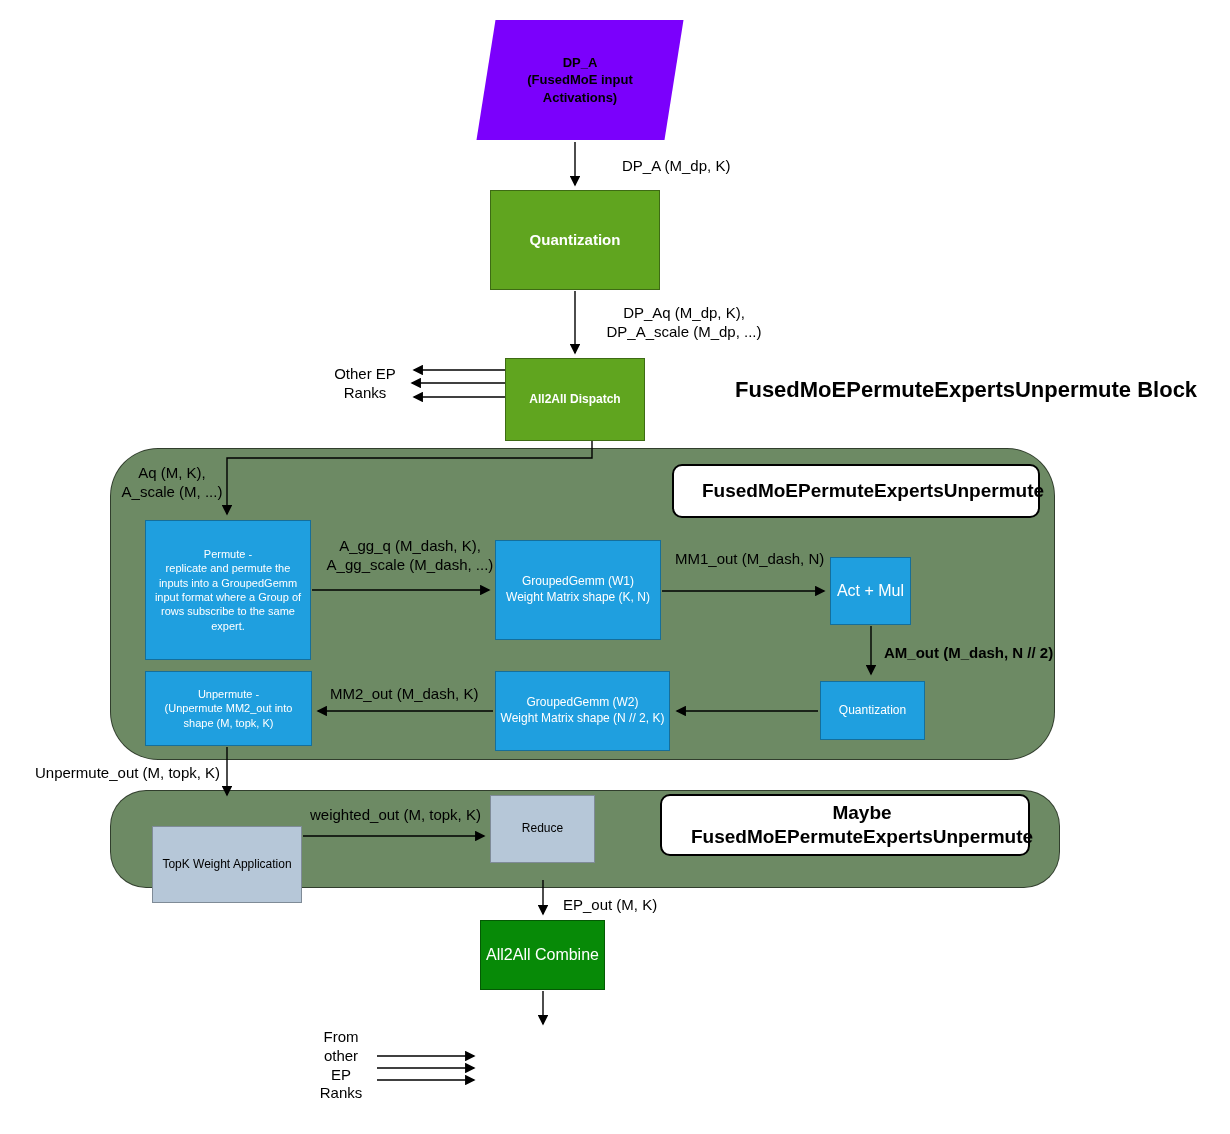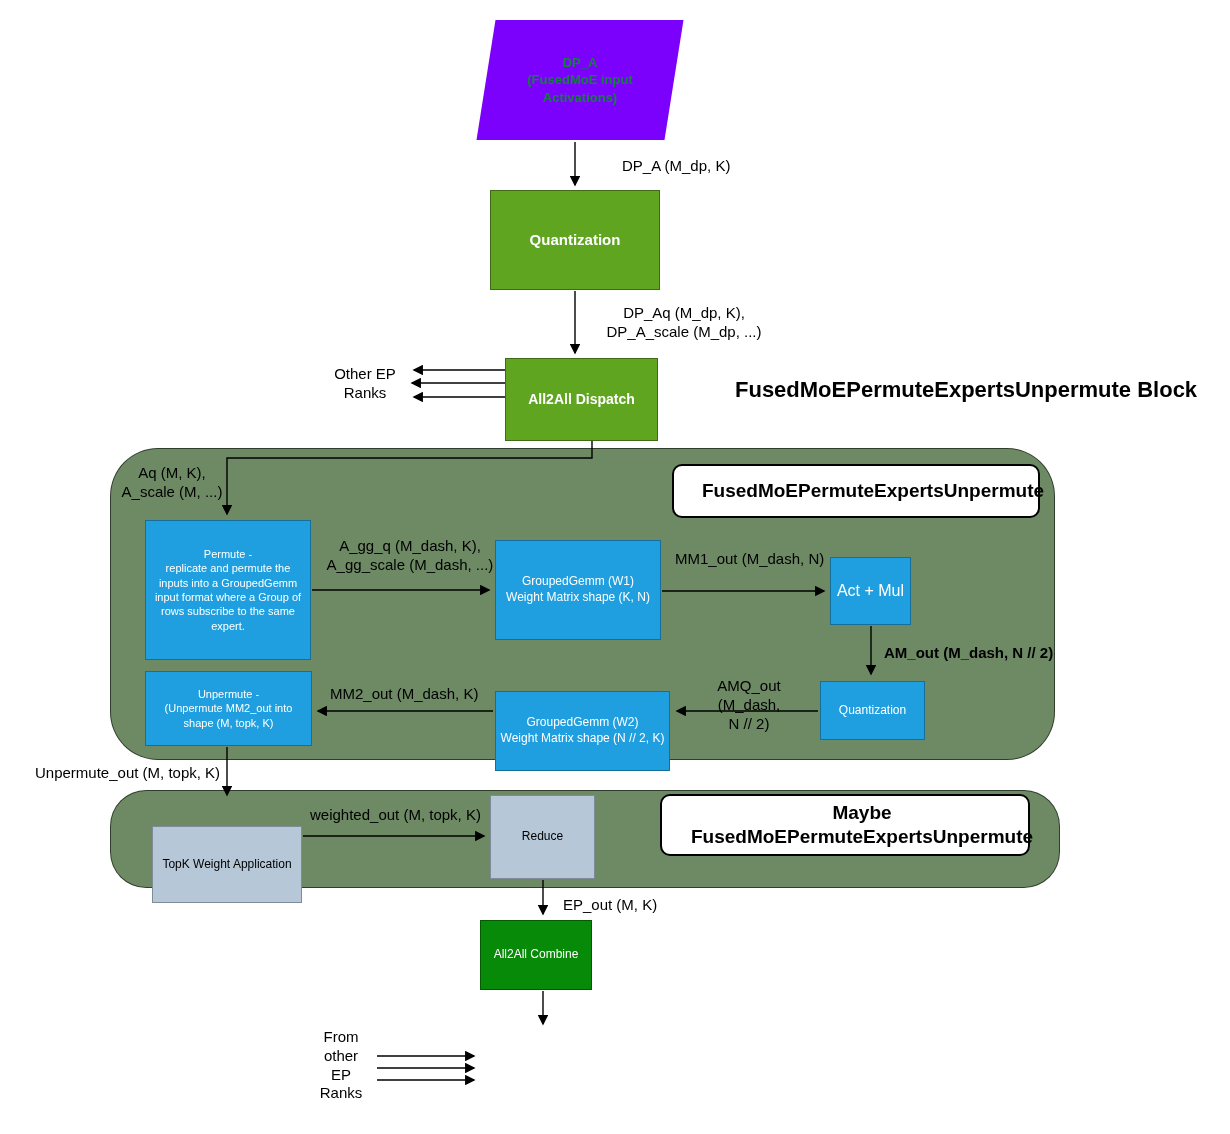--- a/index.html
+++ b/index.html
@@ -26,39 +26,39 @@
   }
   #wl1 { left: 672px; top: 464px; width: 368px; height: 54px; font-size: 19px; }
   #wl2 { left: 660px; top: 794px; width: 370px; height: 62px; font-size: 19px; }
   .elabel { position: absolute; font-size: 15px; z-index: 2; white-space: pre-line; line-height: 1.25; }
   .center { text-align: center; }
   .para { position: absolute; z-index: 2; }
   .para-bg { position: absolute; inset: 0; transform: skewX(-9deg); background: #7b00fc; }
   .para-label {
     position: relative; z-index: 1; width: 100%; height: 100%;
     display: flex; align-items: center; justify-content: center; text-align: center;
-    color: #15803d; white-space: pre-line; line-height: 1.35;
+    color: #000000; white-space: pre-line; line-height: 1.35;
   }
   #block-title { position: absolute; left: 735px; top: 377px; font-size: 22px; font-weight: bold; z-index: 2; }
   #arrows { position: absolute; left: 0; top: 0; z-index: 3; pointer-events: none; }
   .arrow { stroke: #000; stroke-width: 1.4; fill: none; marker-end: url(#arrowhead); }
 
   
   #n-dpa       { left: 486px; top: 20px;   width: 188px; height: 120px; font-size: 13px; font-weight: 600; }
   #n-quant-top { left: 490px; top: 190px;  width: 170px; height: 100px; font-size: 15px; }
-  #n-dispatch  { left: 505px; top: 358px;  width: 153px; height: 83px;  font-size: 14px; }
+  #n-dispatch  { left: 505px; top: 358px;  width: 140px; height: 83px;  font-size: 12px; }
   #n-permute   { left: 145px; top: 520px;  width: 166px; height: 140px; font-size: 11px; }
   #n-gg1       { left: 495px; top: 540px;  width: 166px; height: 100px; font-size: 12px; }
   #n-actmul    { left: 830px; top: 557px;  width: 81px;  height: 68px;  font-size: 16px; }
   #n-quant2    { left: 820px; top: 681px;  width: 105px; height: 59px;  font-size: 12px; }
-  #n-gg2       { left: 495px; top: 671px;  width: 175px; height: 80px;  font-size: 12px; margin-top: 20px; }
+  #n-gg2       { left: 495px; top: 671px;  width: 175px; height: 80px;  font-size: 12px; }
   #n-unpermute { left: 145px; top: 671px;  width: 167px; height: 75px;  font-size: 11px; }
   #n-topk      { left: 152px; top: 826px;  width: 150px; height: 77px;  font-size: 12px; }
-  #n-reduce    { left: 490px; top: 795px;  width: 105px; height: 84px;  font-size: 12px; }
-  #n-combine   { left: 480px; top: 920px;  width: 112px; height: 70px;  font-size: 12px; }
+  #n-reduce    { left: 490px; top: 795px;  width: 105px; height: 68px;  font-size: 12px; }
+  #n-combine   { left: 480px; top: 920px;  width: 125px; height: 70px;  font-size: 16px; }
   #n-dpout     { left: 468px; top: 1030px; width: 150px; height: 80px;  font-size: 11.5px; font-weight: 600; }
 
   
   #lbl-dpa-quant   { left: 622px; top: 157px; }
   #lbl-quant-disp  { left: 600px; top: 304px; width: 168px; }
   #lbl-other-ep    { left: 330px; top: 365px; width: 70px; }
   #lbl-aq          { left: 116px; top: 464px; width: 112px; }
   #lbl-agg         { left: 322px; top: 537px; width: 176px; }
   #lbl-mm1         { left: 675px; top: 550px; }
   #lbl-am          { left: 884px; top: 644px; font-weight: bold; }
@@ -118,22 +118,20 @@
   <div class="elabel center" id="lbl-quant-disp">DP_Aq (M_dp, K),
 DP_A_scale (M_dp, ...)</div>
   <div class="elabel center" id="lbl-other-ep">Other EP
 Ranks</div>
   <div class="elabel center" id="lbl-aq">Aq (M, K),
 A_scale (M, ...)</div>
   <div class="elabel center" id="lbl-agg">A_gg_q (M_dash, K),
 A_gg_scale (M_dash, ...)</div>
   <div class="elabel" id="lbl-mm1">MM1_out (M_dash, N)</div>
   <div class="elabel" id="lbl-am">AM_out (M_dash, N // 2)</div>
-  <div class="elabel center" id="lbl-amq">AMQ_out (M_dash,
-N // 2)</div>
   <div class="elabel" id="lbl-mm2">MM2_out (M_dash, K)</div>
   <div class="elabel" id="lbl-unperm-out">Unpermute_out (M, topk, K)</div>
   <div class="elabel" id="lbl-weighted">weighted_out (M, topk, K)</div>
   <div class="elabel" id="lbl-ep-out">EP_out (M, K)</div>
   <div class="elabel center" id="lbl-from-ep">From
 other
 EP
 Ranks</div>
 
   <svg id="arrows" width="1230" height="1134" viewBox="0 0 1230 1134">

